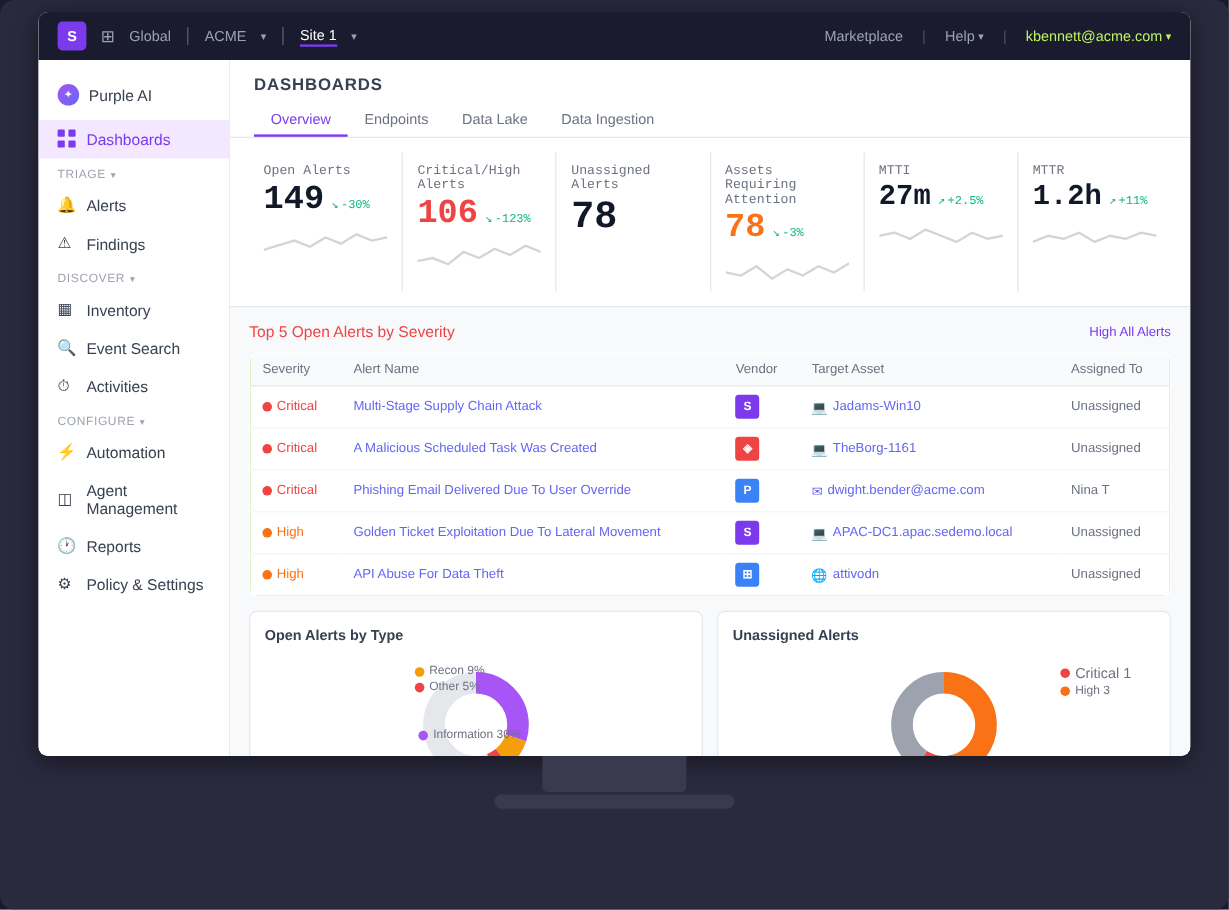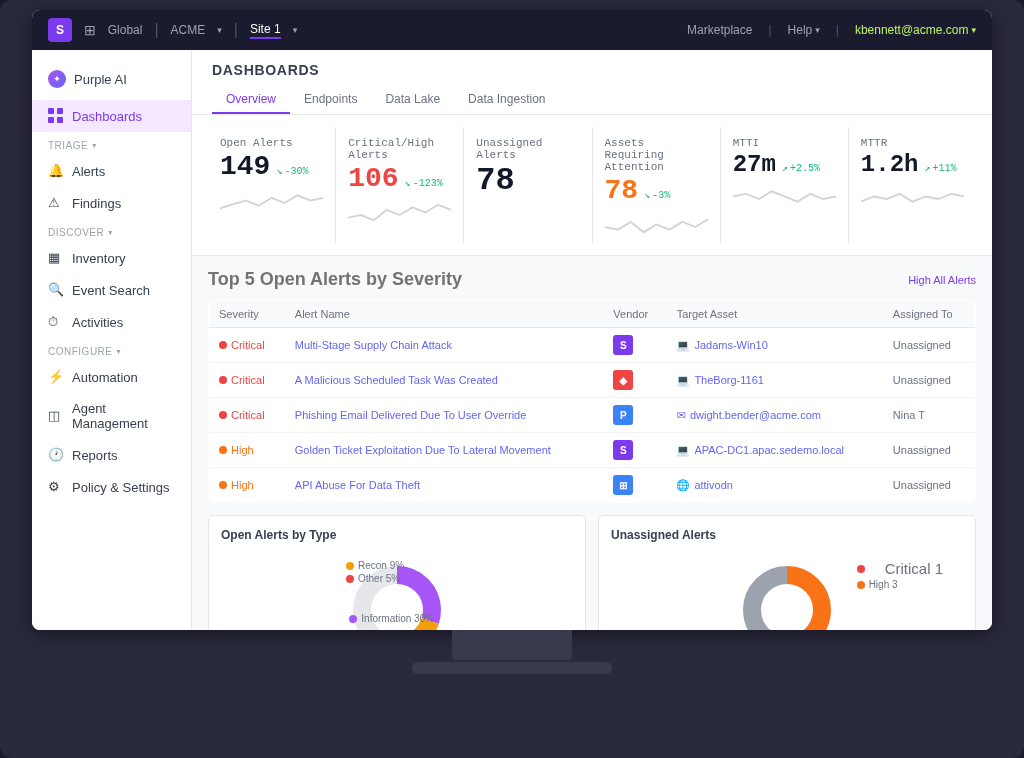--- a/index.html
+++ b/index.html
@@ -43,21 +43,21 @@
     .metric-value { font-size: 28px; font-weight: 700; color: #111827; line-height: 1; }
     .metric-value.red { color: #ef4444; }
     .metric-change { font-size: 10px; display: flex; align-items: center; gap: 2px; margin-top: 2px; }
     .metric-change.down { color: #10b981; }
     .metric-change.pos { color: #10b981; }
     .metric-sparkline { height: 24px; margin-top: 4px; }
 
     
     .section-content { padding: 12px 16px; }
     .section-header { display: flex; justify-content: space-between; align-items: center; margin-bottom: 10px; }
-    .section-title { font-size: 18px; font-weight: 700; color: #737373; }
+    .section-title { font-size: 13px; font-weight: 400; color: #ef4444; }
     .view-all { font-size: 11px; color: #7c3aed; cursor: pointer; text-decoration: none; }
 
     .alerts-table { width: 100%; border-collapse: collapse; font-size: 11px; background: white; border-radius: 6px; overflow: hidden; border: 1px solid #84cc16; }
     .alerts-table th { background: #f9fafb; padding: 7px 10px; text-align: left; color: #6b7280; font-weight: 500; border-bottom: 1px solid #e5e7eb; font-size: 11px; }
     .alerts-table td { padding: 7px 10px; border-bottom: 1px solid #f3f4f6; color: #374151; }
     .alerts-table tr:last-child td { border-bottom: none; }
     .severity-badge { display: inline-flex; align-items: center; gap: 4px; font-size: 11px; }
     .severity-dot { width: 8px; height: 8px; border-radius: 50%; }
     .severity-dot.critical { background: #ef4444; }
     .severity-dot.high { background: #f97316; }
@@ -463,21 +463,21 @@
 
                 <circle cx="55" cy="55" r="35" fill="none" stroke="#f97316" stroke-width="18" stroke-dasharray="100 120" stroke-dashoffset="0" transform="rotate(-90 55 55)"></circle>
 
                 <circle cx="55" cy="55" r="35" fill="none" stroke="#ef4444" stroke-width="18" stroke-dasharray="30 190" stroke-dashoffset="-100" transform="rotate(-90 55 55)"></circle>
 
                 <circle cx="55" cy="55" r="35" fill="none" stroke="#9ca3af" stroke-width="18" stroke-dasharray="90 130" stroke-dashoffset="-130" transform="rotate(-90 55 55)"></circle>
               </svg>
               <div style="position:absolute; right:20px; top:10px;">
                 <div class="legend-item">
                   <div class="legend-dot" style="background:#ef4444;"></div>
-                  <span style="font-size:15px; color:#6b7280;margin-left:16px;">Critical 1</span>
+                  <span style="font-size:12px; color:#6b7280;">Critical 1</span>
                 </div>
                 <div class="legend-item">
                   <div class="legend-dot" style="background:#f97316;"></div>
                   <span style="font-size:10px; color:#6b7280;">High 3</span>
                 </div>
               </div>
             </div>
           </div>
         </div>
 

